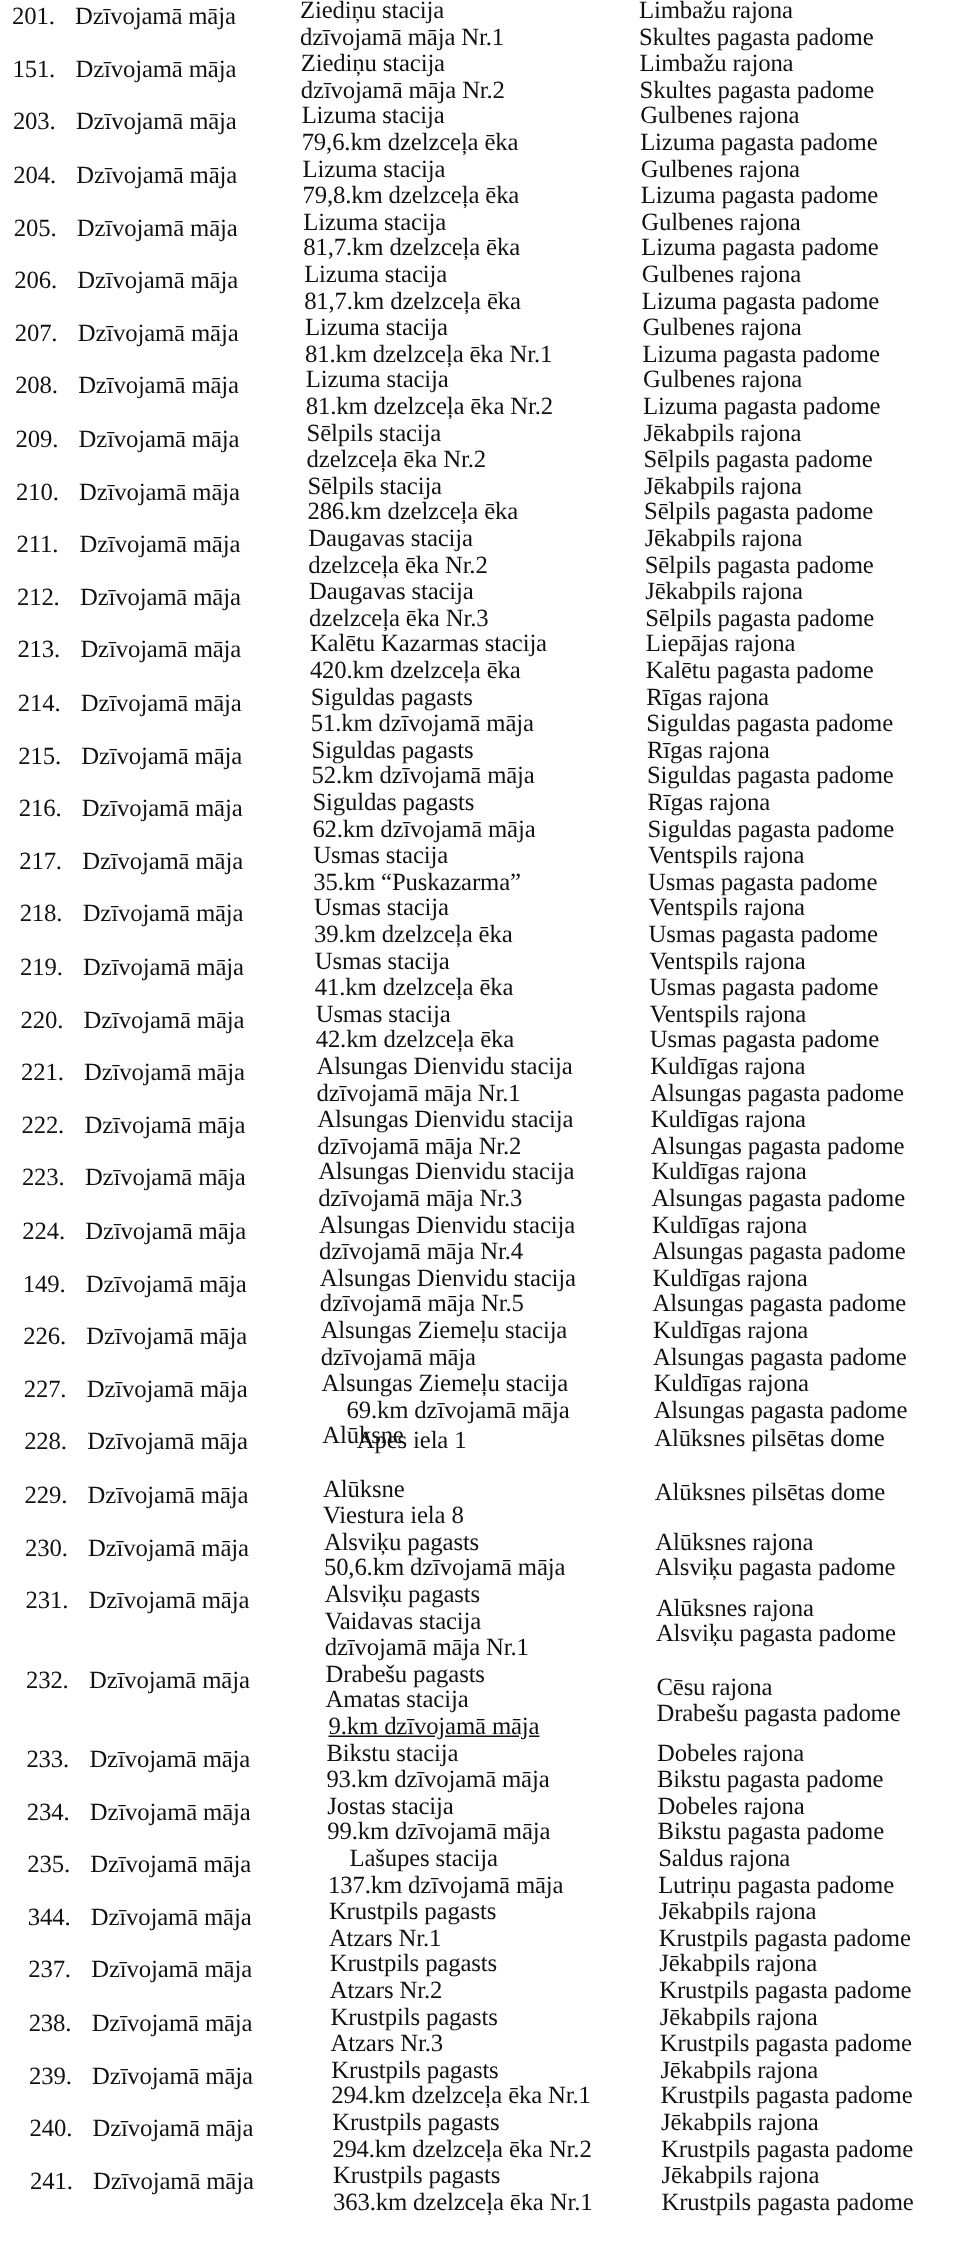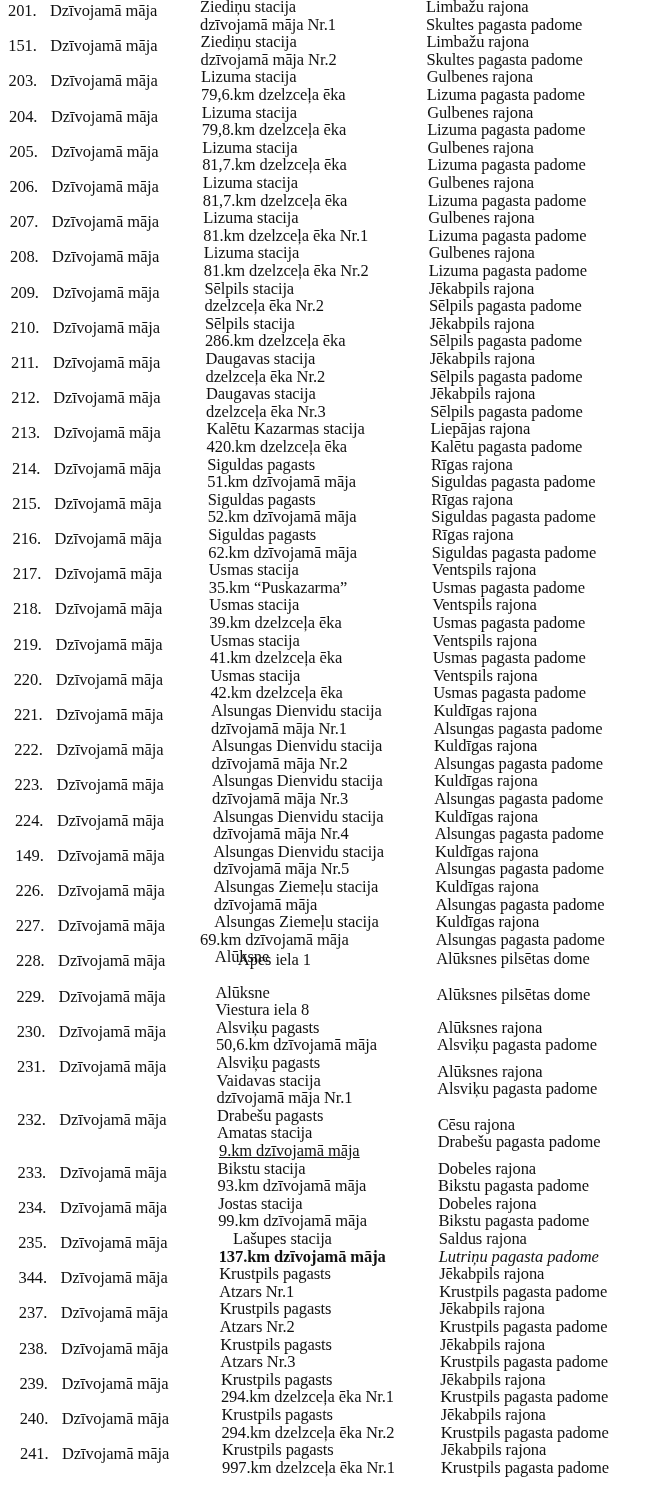--- a/index.html
+++ b/index.html
@@ -217,21 +217,21 @@
       <span class="line" style="left: 57.5px; top: 4px;">Dzīvojamā māja</span>
       <span class="line" style="left: 213.75px; top: 0px;">Alsungas Ziemeļu stacija</span>
       <span class="line" style="left: 213.75px; top: 17.6px;">dzīvojamā māja</span>
       <span class="line" style="left: 435.375px; top: 0px;">Kuldīgas rajona</span>
       <span class="line" style="left: 435.375px; top: 17.6px;">Alsungas pagasta padome</span>
     </div>
     <div class="entry" style="top: 913.2px;">
       <span class="line" style="left: 15.8px; top: 4px;">227.</span>
       <span class="line" style="left: 57.8px; top: 4px;">Dzīvojamā māja</span>
       <span class="line" style="left: 214.3px; top: 0px;">Alsungas Ziemeļu stacija</span>
-      <span class="line" style="left: 200px; top: 17.6px;">69.km dzīvojamā māja</span>
+      <span class="line" style="left: 231px; top: 17.6px;">69.km dzīvojamā māja</span>
       <span class="line" style="left: 435.75px; top: 0px;">Kuldīgas rajona</span>
       <span class="line" style="left: 435.75px; top: 17.6px;">Alsungas pagasta padome</span>
     </div>
     <div class="entry" style="top: 948.4px;">
       <span class="line" style="left: 16.1px; top: 4px;">228.</span>
       <span class="line" style="left: 58.1px; top: 4px;">Dzīvojamā māja</span>
       <span class="line" style="left: 214.85px; top: 0px;">Alūksne</span>
       <span class="line" style="left: 214.85px; top: 3px; margin-left: 23px;">Apes iela 1</span>
       <span class="line" style="left: 436.125px; top: 2px;">Alūksnes pilsētas dome</span>
     </div>
@@ -281,23 +281,23 @@
       <span class="line" style="left: 59.9px; top: 4px;">Dzīvojamā māja</span>
       <span class="line" style="left: 218.15px; top: 0px;">Jostas stacija</span>
       <span class="line" style="left: 218.15px; top: 17.6px;">99.km dzīvojamā māja</span>
       <span class="line" style="left: 438.375px; top: 0px;">Dobeles rajona</span>
       <span class="line" style="left: 438.375px; top: 17.6px;">Bikstu pagasta padome</span>
     </div>
     <div class="entry" style="top: 1230px;">
       <span class="line" style="left: 18.2px; top: 4px;">235.</span>
       <span class="line" style="left: 60.2px; top: 4px;">Dzīvojamā māja</span>
       <span class="line" style="left: 233px; top: 0px;">Lašupes stacija</span>
-      <span class="line" style="left: 218.7px; top: 17.6px; font-weight: bold;">137.km dzīvojamā māja</span>
+      <span class="line" style="left: 218.7px; top: 17.6px;">137.km dzīvojamā māja</span>
       <span class="line" style="left: 438.75px; top: 0px;">Saldus rajona</span>
-      <span class="line" style="left: 438.75px; top: 17.6px; font-style: italic;">Lutriņu pagasta padome</span>
+      <span class="line" style="left: 438.75px; top: 17.6px;">Lutriņu pagasta padome</span>
     </div>
     <div class="entry" style="top: 1265.2px;">
       <span class="line" style="left: 18.5px; top: 4px;">344.</span>
       <span class="line" style="left: 60.5px; top: 4px;">Dzīvojamā māja</span>
       <span class="line" style="left: 219.25px; top: 0px;">Krustpils pagasts</span>
       <span class="line" style="left: 219.25px; top: 17.6px;">Atzars Nr.1</span>
       <span class="line" style="left: 439.125px; top: 0px;">Jēkabpils rajona</span>
       <span class="line" style="left: 439.125px; top: 17.6px;">Krustpils pagasta padome</span>
     </div>
     <div class="entry" style="top: 1300.4px;">
@@ -329,17 +329,17 @@
       <span class="line" style="left: 61.7px; top: 4px;">Dzīvojamā māja</span>
       <span class="line" style="left: 221.45px; top: 0px;">Krustpils pagasts</span>
       <span class="line" style="left: 221.45px; top: 17.6px;">294.km dzelzceļa ēka Nr.2</span>
       <span class="line" style="left: 440.625px; top: 0px;">Jēkabpils rajona</span>
       <span class="line" style="left: 440.625px; top: 17.6px;">Krustpils pagasta padome</span>
     </div>
     <div class="entry" style="top: 1441.2px;">
       <span class="line" style="left: 20px; top: 4px;">241.</span>
       <span class="line" style="left: 62px; top: 4px;">Dzīvojamā māja</span>
       <span class="line" style="left: 222px; top: 0px;">Krustpils pagasts</span>
-      <span class="line" style="left: 222px; top: 17.6px;">997.km dzelzceļa ēka Nr.1</span>
+      <span class="line" style="left: 222px; top: 17.6px;">363.km dzelzceļa ēka Nr.1</span>
       <span class="line" style="left: 441px; top: 0px;">Jēkabpils rajona</span>
       <span class="line" style="left: 441px; top: 17.6px;">Krustpils pagasta padome</span>
     </div>
   </div>
 
 </body></html>

